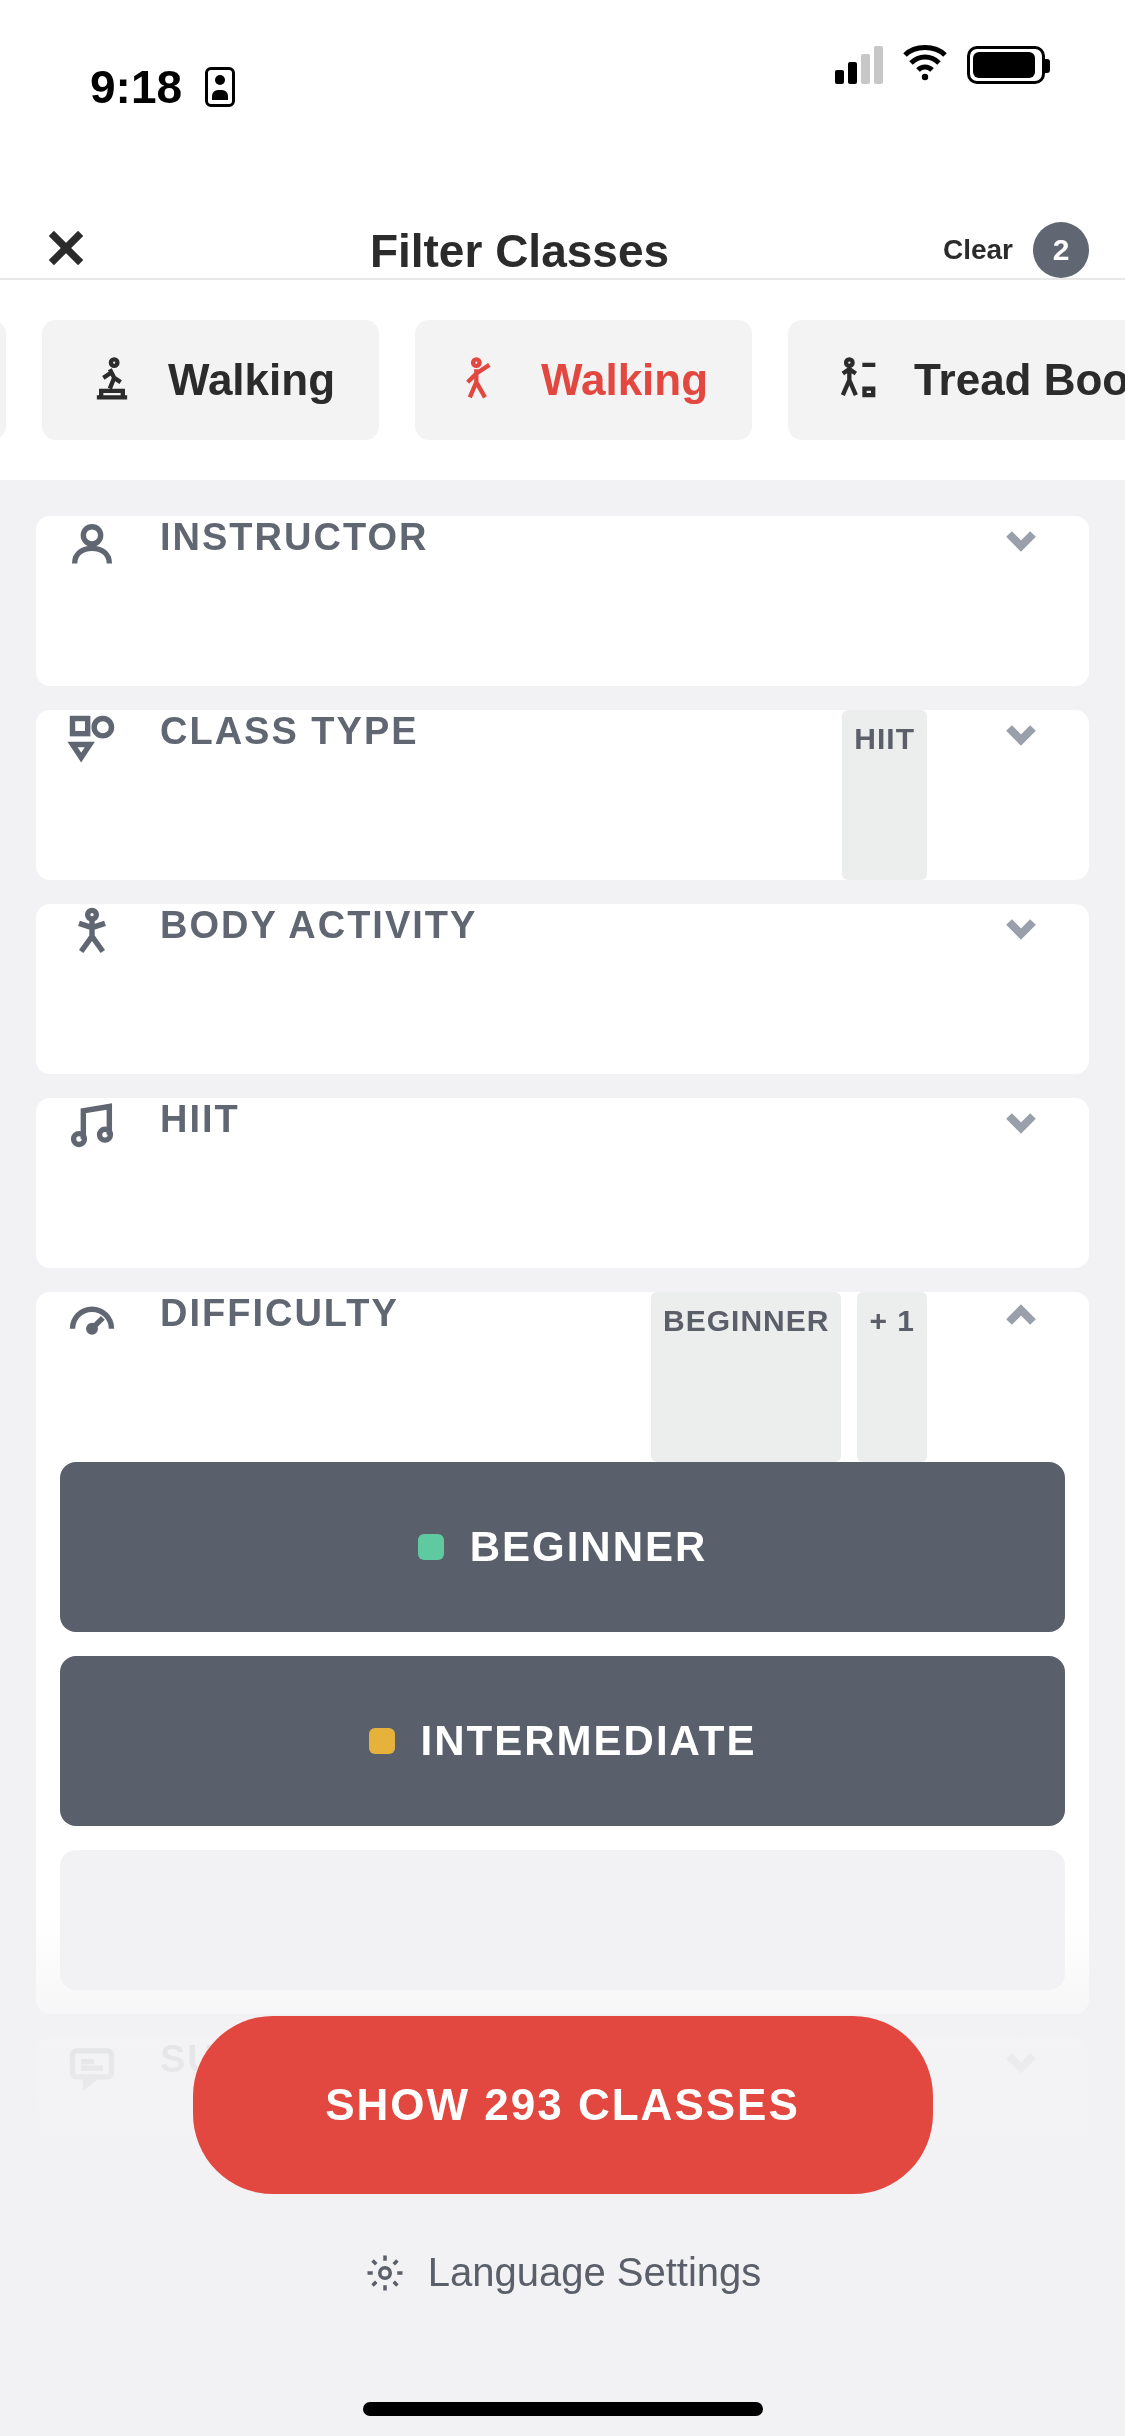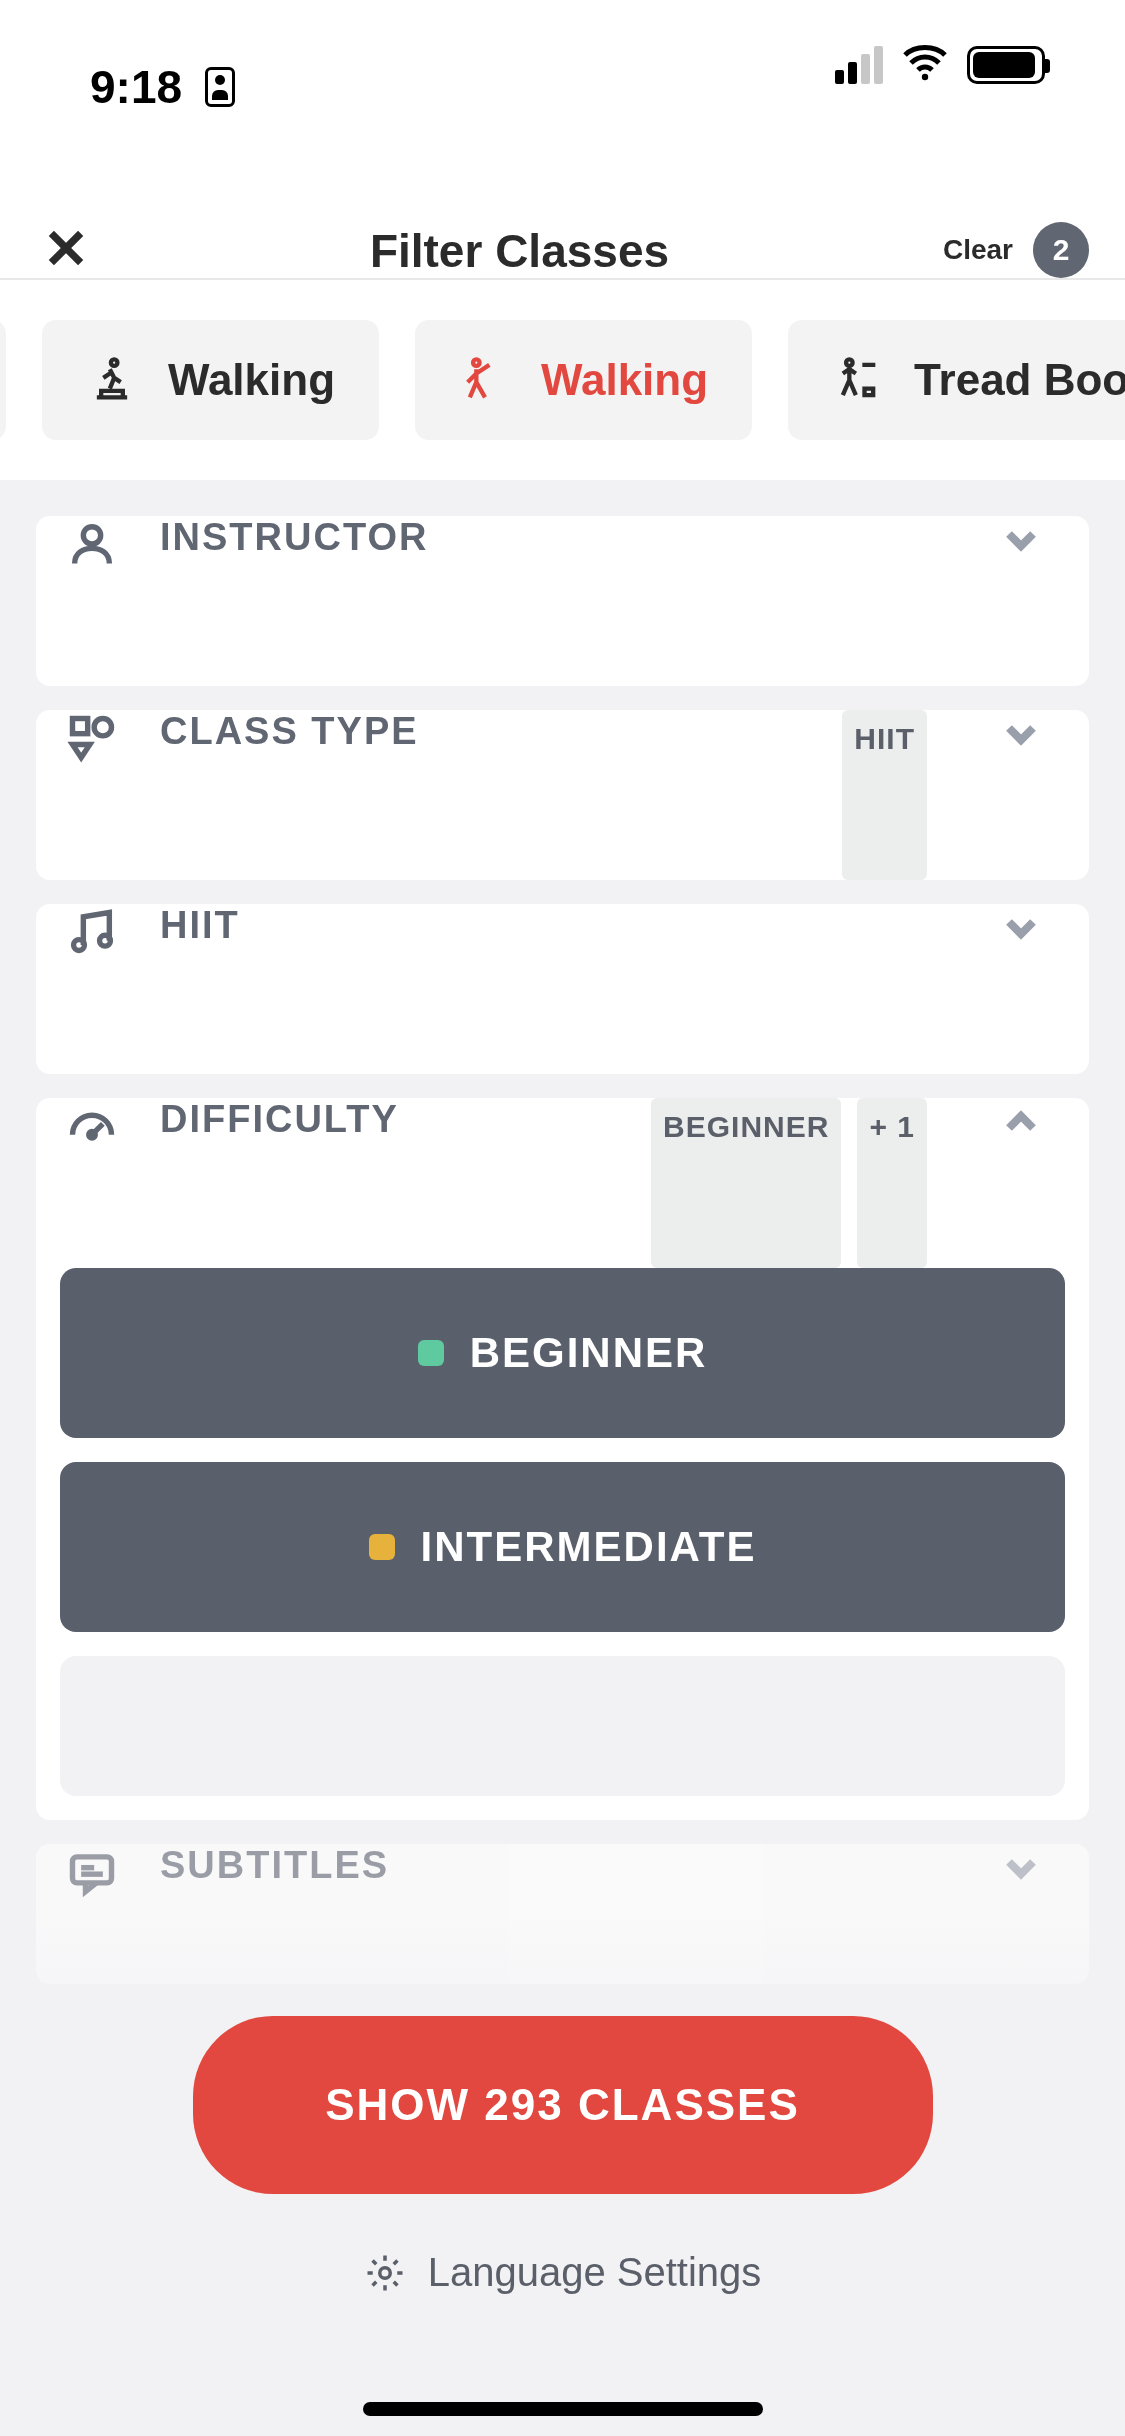--- a/index.html
+++ b/index.html
@@ -274,20 +274,34 @@
       <span class="filter-label">CLASS TYPE</span>
       <span class="filter-tags">
         <span class="tag">HIIT</span>
       </span>
       <span class="chevron"><svg viewBox="0 0 24 24">
             <polyline points="6 9 12 15 18 9"></polyline>
           </svg></span>
     </div>
   </div>
 
+  <div class="filter-card">
+    <div class="filter-header">
+      <span class="filter-icon">
+        <svg viewBox="0 0 24 24">
+            <circle cx="12" cy="4" r="2"></circle>
+            <path d="M12 6 L12 14 M6 8 L12 10 L18 8 M12 14 L7 21 M12 14 L17 21"></path>
+          </svg>
+      </span>
+      <span class="filter-label">BODY ACTIVITY</span>
+      <span class="chevron"><svg viewBox="0 0 24 24">
+            <polyline points="6 9 12 15 18 9"></polyline>
+          </svg></span>
+    </div>
+  </div>
 
   <div class="filter-card">
     <div class="filter-header">
       <span class="filter-icon">
         <svg viewBox="0 0 24 24">
             <path d="M8 18 L8 5 L20 3 L20 16"></path>
             <circle cx="6" cy="18" r="2.5"></circle>
             <circle cx="18" cy="16" r="2.5"></circle>
           </svg>
       </span>

